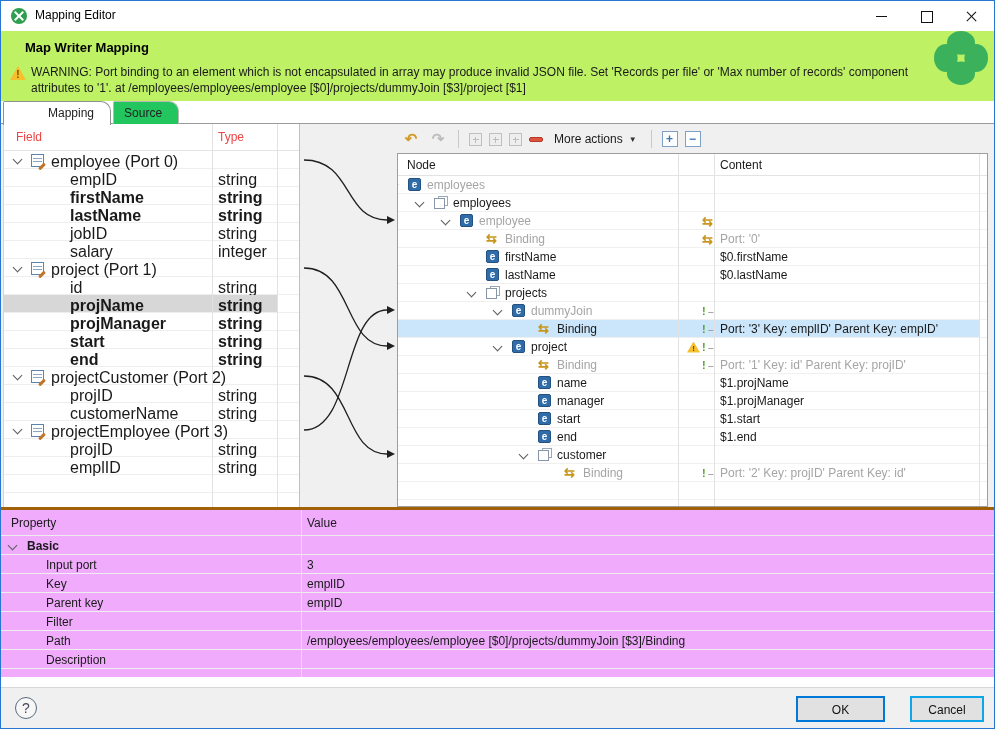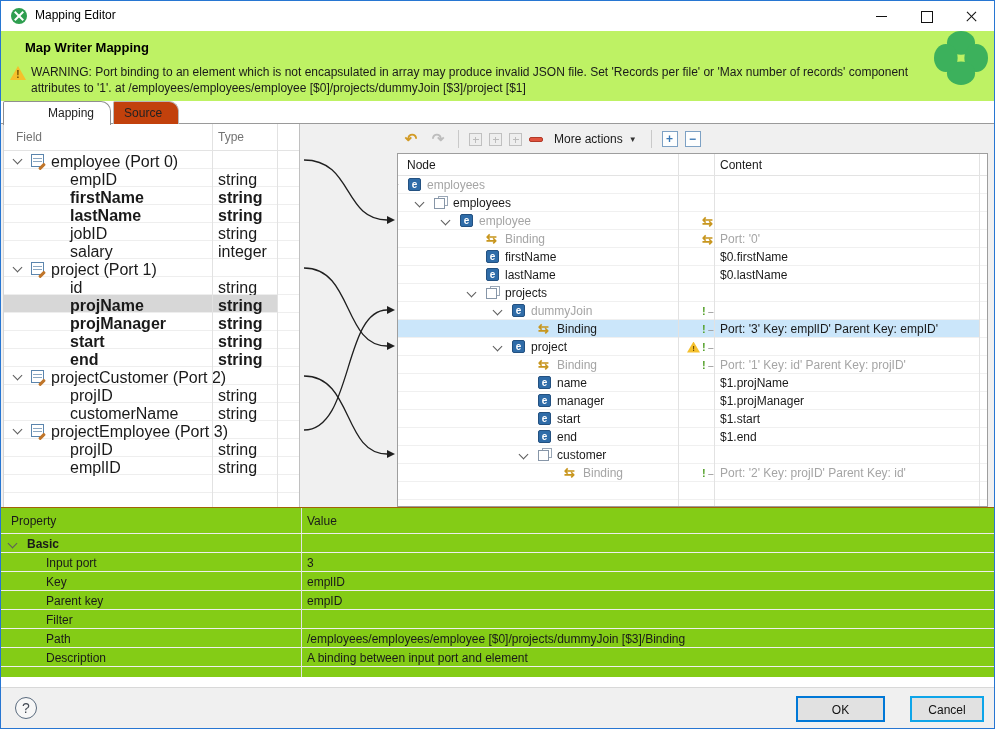--- a/index.html
+++ b/index.html
@@ -26,29 +26,29 @@
   .dlg-title{position:absolute;left:24px;top:9px;font-size:13px;font-weight:bold;color:#000;}
   .warn-tri{position:absolute;left:9px;top:35px;width:16px;height:14px;background:#f5c02c;
             -webkit-clip-path:polygon(50% 0,100% 100%,0 100%);clip-path:polygon(50% 0,100% 100%,0 100%);}
   .warn-bang{position:absolute;left:9px;top:36px;width:16px;height:14px;text-align:center;font-size:10px;font-weight:bold;color:#6b4b00;line-height:16px;}
   .warn-text{position:absolute;left:30px;top:33px;width:880px;font-size:12px;color:#1a1a1a;line-height:16px;}
   .logo{position:absolute;right:6px;top:0px;width:54px;height:54px;}
 
   
   .tabstrip{position:absolute;top:100px;left:0;right:0;height:23px;background:#fff;border-bottom:1px solid #9a9a9a;}
   .tab{display:inline-block;position:relative;height:23px;line-height:22px;padding:0 16px 0 10px;font-size:12px;color:#222;
-       border:1px solid #b9b9b9;border-bottom:none;border-radius:2px 10px 0 0;margin-left:2px;top:0;background:#c2410c;}
+       border:1px solid #b9b9b9;border-bottom:none;border-radius:2px 10px 0 0;margin-left:2px;top:0;background:#22c55e;}
   .tab.active{background:#fff;z-index:2;border-color:#8f8f8f;height:24px;margin-bottom:-1px;padding-left:44px;}
 
   
   .main{position:absolute;top:123px;left:0;right:0;height:383px;background:#f0f0f0;}
 
   
   .field-table{position:absolute;left:2px;top:0;width:297px;height:383px;background:#fff;border-left:1px solid #d5d5d5;border-right:1px solid #c0c0c0;overflow:hidden;}
-  .ft-head{position:relative;height:27px;border-bottom:1px solid #e3e3e3;font-size:12px;color:#737373;}
+  .ft-head{position:relative;height:27px;border-bottom:1px solid #e3e3e3;font-size:12px;color:#ef4444;}
   .ft-head .h1{position:absolute;left:12px;top:6px;}
   .ft-head .h2{position:absolute;left:214px;top:6px;}
   .frows{position:absolute;left:0;top:27px;right:0;bottom:0;}
   .frow{position:relative;height:18px;border-bottom:1px solid #eeeeee;font-size:16px;color:#1a1a1a;}
   .frow.fsel{background:linear-gradient(to right,#d7d7d7 273px,rgba(0,0,0,0) 273px);}
   .f-chev{position:absolute;left:10px;top:5px;}
   .f-icon{position:absolute;left:27px;top:2px;}
   .f-label-port{position:absolute;left:47px;top:2px;white-space:nowrap;}
   .f-label{position:absolute;left:66px;top:2px;white-space:nowrap;}
   .f-type{position:absolute;left:214px;top:2px;white-space:nowrap;text-align:right;}
@@ -99,21 +99,21 @@
   .ic-array{display:inline-block;width:14px;height:13px;position:relative;}
   .ic-array::before{content:"";position:absolute;right:0;top:0;width:8px;height:8px;border:1px solid #9aa7b6;background:#fff;}
   .ic-array::after{content:"";position:absolute;left:0;bottom:0;width:9px;height:9px;border:1px solid #8796a8;background:#fff;}
   .ic-bind{display:inline-block;color:#c8961e;font-size:13px;font-weight:bold;line-height:13px;}
   .st-bind{color:#c8961e;font-size:13px;font-weight:bold;}
   .st-bang{color:#55a12c;font-weight:bold;font-size:11px;}
   .st-dash{color:#9a9a9a;font-size:11px;letter-spacing:-1px;}
   .st-warn{position:relative;width:13px;height:11px;background:#f5c02c;-webkit-clip-path:polygon(50% 0,100% 100%,0 100%);clip-path:polygon(50% 0,100% 100%,0 100%);color:#6b4b00;font-size:8px;font-weight:bold;text-align:center;line-height:13px;}
 
   
-  .prop-table{position:absolute;left:0;top:506px;width:995px;height:170px;background:#84cc16;border-top:1px solid #a16207;overflow:hidden;}
+  .prop-table{position:absolute;left:0;top:506px;width:995px;height:170px;background:#f0abfc;border-top:3px solid #a16207;overflow:hidden;}
   .pt-head{position:relative;height:26px;border-bottom:1px solid #ececec;font-size:12px;color:#1a1a1a;}
   .pt-head .h1{position:absolute;left:10px;top:6px;}
   .pt-head .h2{position:absolute;left:306px;top:6px;}
   .prows{position:absolute;left:0;top:26px;right:0;bottom:0;}
   .prow{position:relative;height:19px;border-bottom:1px solid #eeeeee;font-size:12px;color:#1a1a1a;}
   .p-chev{position:absolute;left:8px;top:6px;}
   .p-label-group{position:absolute;left:26px;top:3px;font-weight:bold;}
   .p-label{position:absolute;left:45px;top:3px;}
   .p-value{position:absolute;left:306px;top:3px;white-space:nowrap;}
 
@@ -406,21 +406,20 @@
         <div class="prow">
           <span class="p-label">Filter</span>
           <span class="p-value"></span>
         </div>
         <div class="prow">
           <span class="p-label">Path</span>
           <span class="p-value">/employees/employees/employee [$0]/projects/dummyJoin [$3]/Binding</span>
         </div>
         <div class="prow">
           <span class="p-label">Description</span>
-          <span class="p-value">A binding between input port and element</span>
         </div>
       </div>
     <div class="vline" style="left:300px;top:26px;"></div>
   </div>
 
   <div class="footer">
     <div class="help-btn">?</div>
     <div class="btn btn-ok">OK</div>
     <div class="btn btn-cancel">Cancel</div>
   </div>

